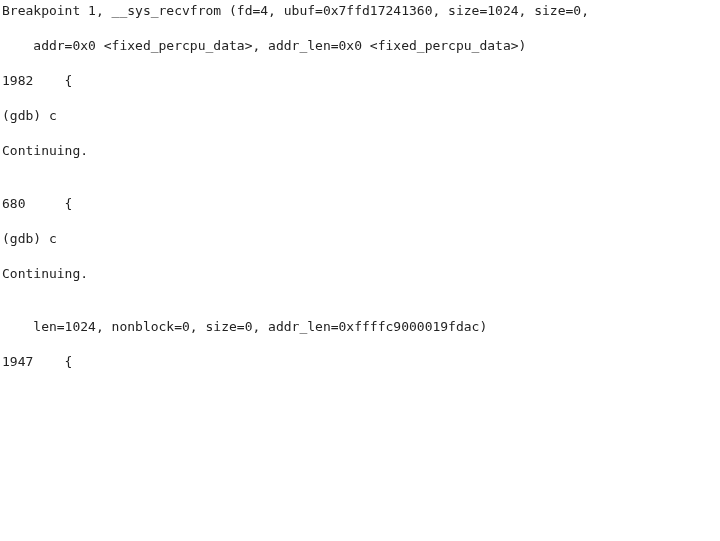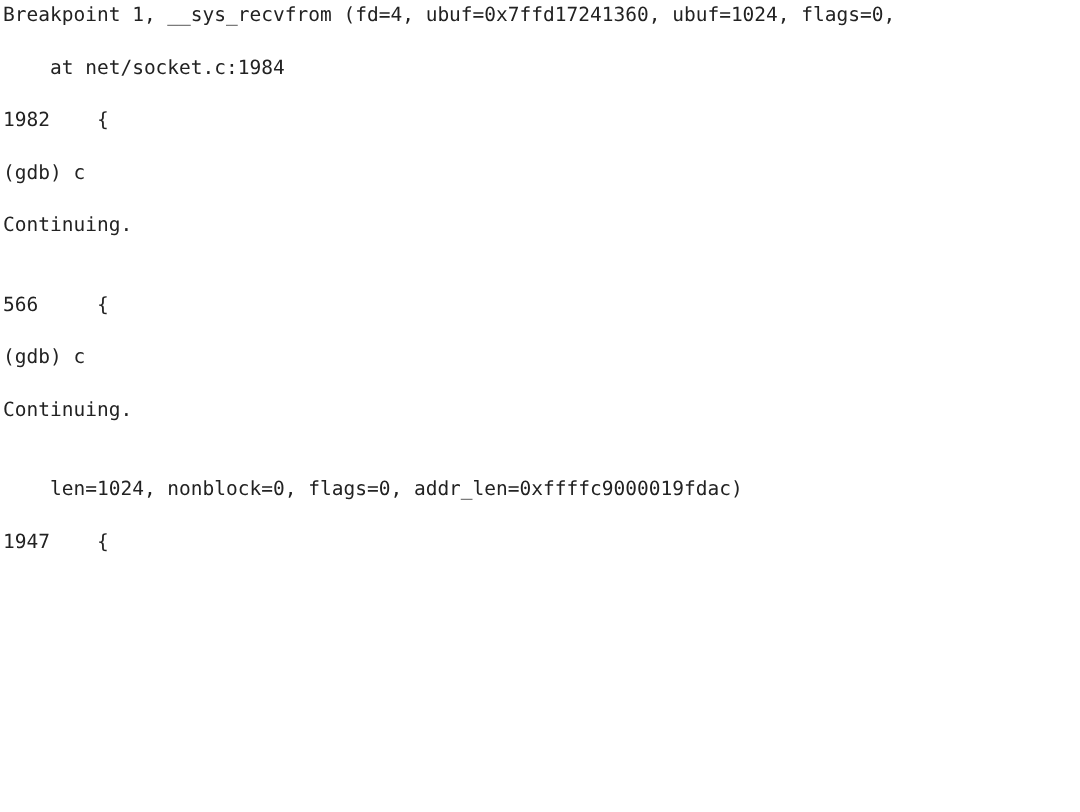--- a/index.html
+++ b/index.html
@@ -17,31 +17,31 @@
   pre.terminal {
     margin: 0;
     padding: 2px 2px;
     white-space: pre;
   }
   .line { display: block; }
 </style>
 </head>
 <body>
 
-<pre class="terminal"><span class="line">Breakpoint 1, __sys_recvfrom (fd=4, ubuf=0x7ffd17241360, ubuf=1024, flags=0,</span>
-<span class="line">    at net/socket.c:1984</span>
+<pre class="terminal"><span class="line">Breakpoint 1, __sys_recvfrom (fd=4, ubuf=0x7ffd17241360, size=1024, size=0,</span>
+<span class="line">    addr=0x0 &lt;fixed_percpu_data&gt;, addr_len=0x0 &lt;fixed_percpu_data&gt;)</span>
 <span class="line">1982    {</span>
 <span class="line">(gdb) c</span>
 <span class="line">Continuing.</span>
 <span class="line"></span>
-<span class="line">566     {</span>
+<span class="line">680     {</span>
 <span class="line">(gdb) c</span>
 <span class="line">Continuing.</span>
 <span class="line"></span>
-<span class="line">    len=1024, nonblock=0, flags=0, addr_len=0xffffc9000019fdac)</span>
+<span class="line">    len=1024, nonblock=0, size=0, addr_len=0xffffc9000019fdac)</span>
 <span class="line">1947    {</span>
 
 
 <span class="line"></span>
 
 
 
 
 
 

